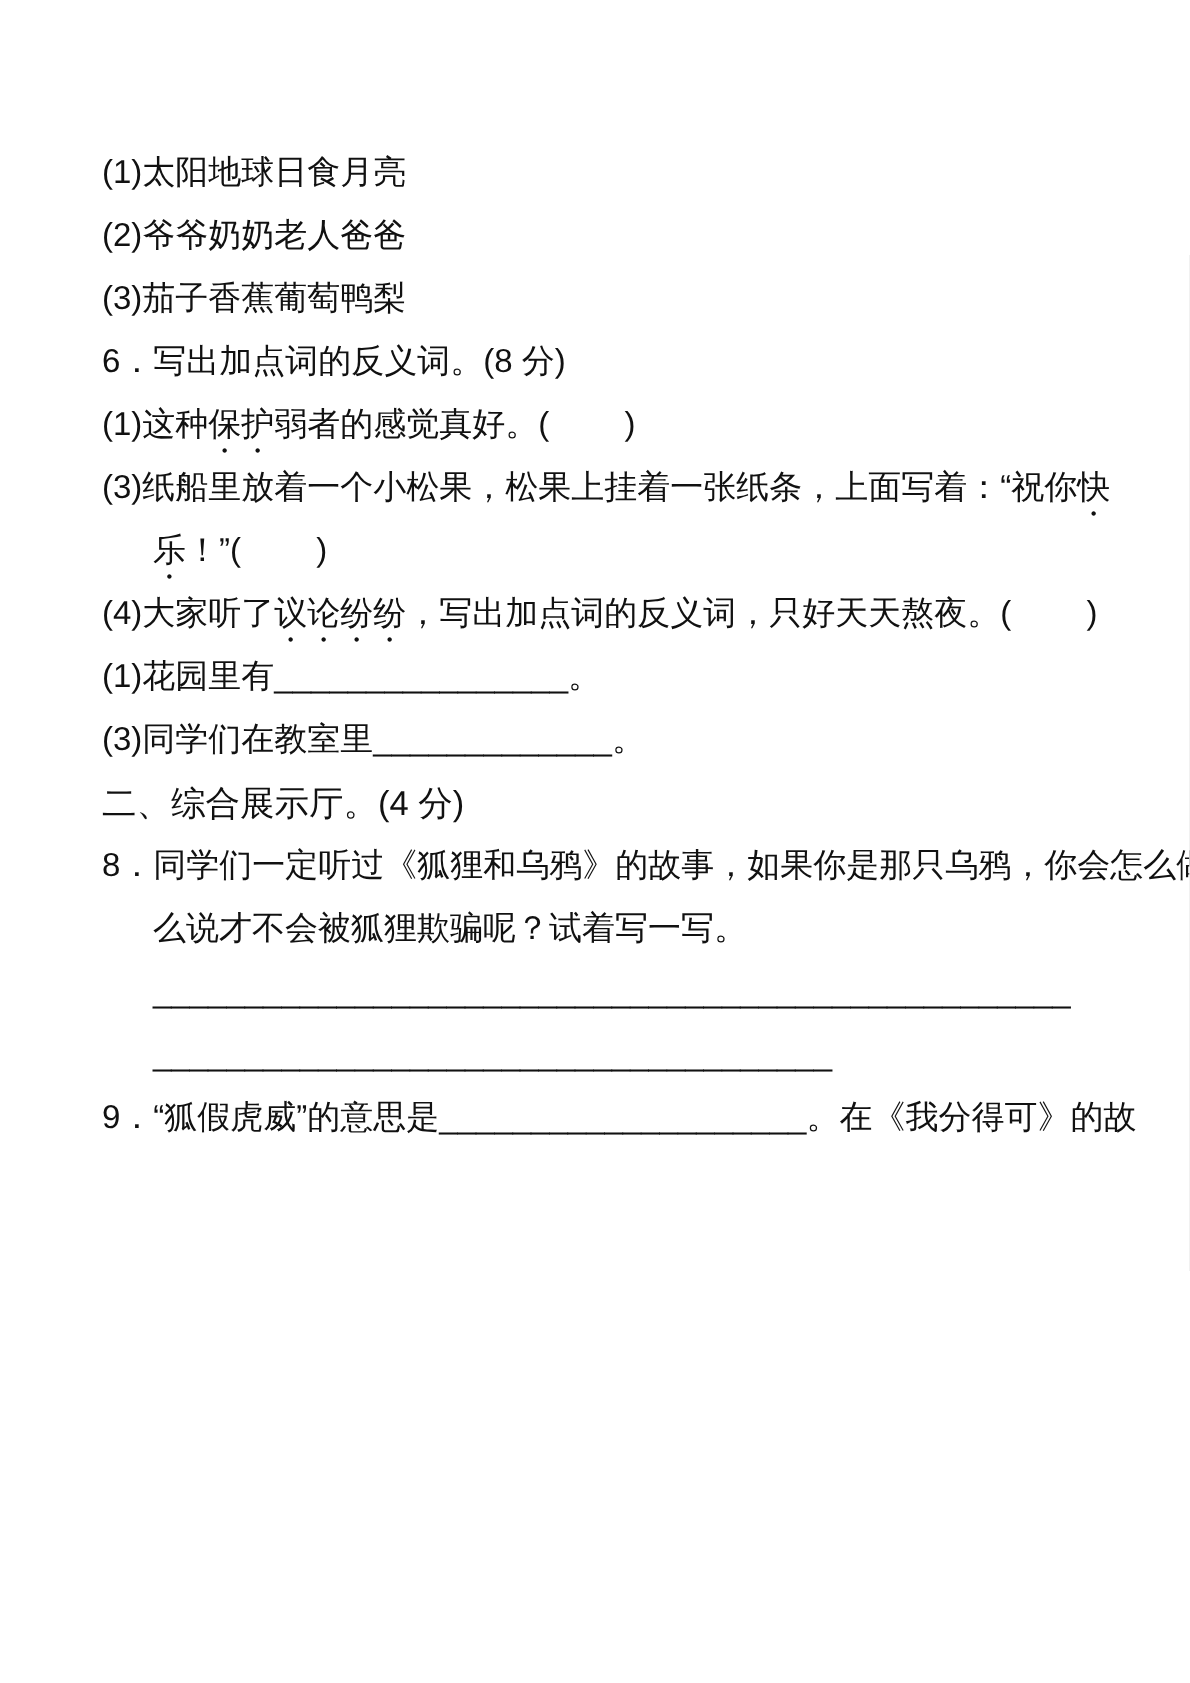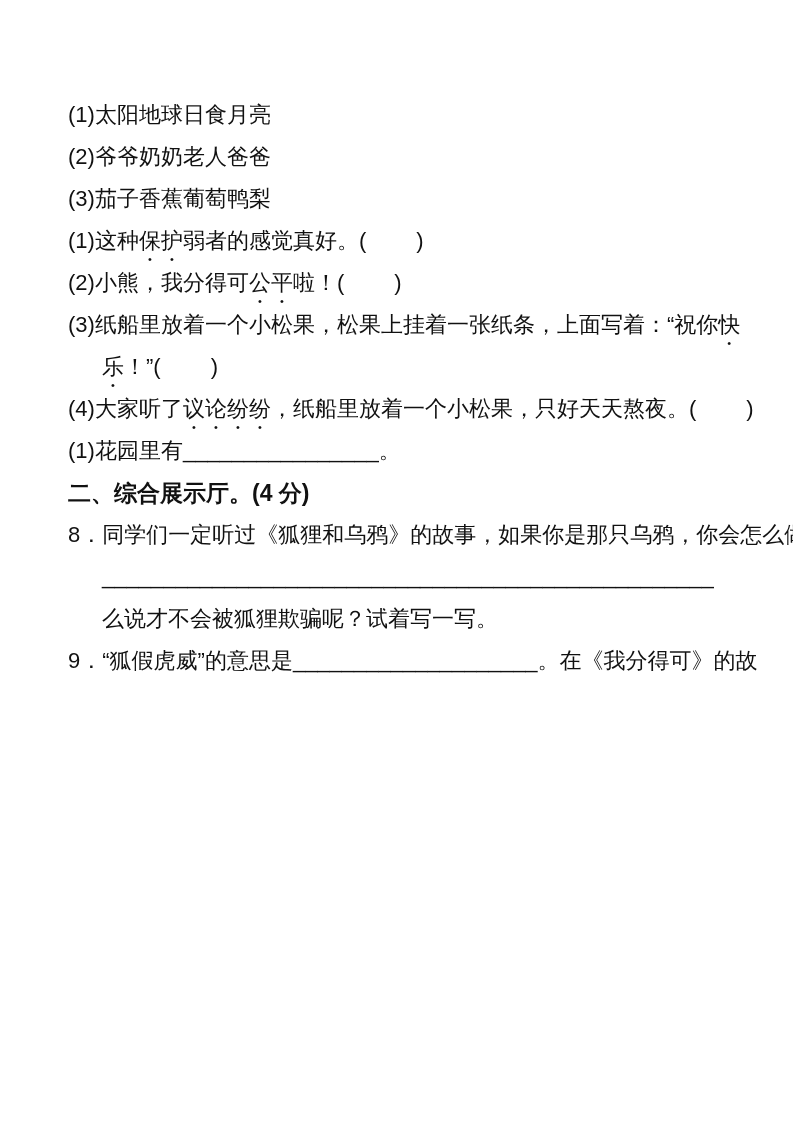--- a/index.html
+++ b/index.html
@@ -15,21 +15,21 @@
     font-family: "Liberation Sans", sans-serif;
     font-size: 22px;
     overflow: hidden;
   }
   .line {
     height: 42px;
     line-height: 42px;
     white-space: nowrap;
   }
   .line span { display: inline; }
-  .bold { font-weight: 700; font-size: 23px; }
+  .bold { font-weight: 400; font-size: 23px; }
   .indent { padding-left: 34px; }
   
   .q5num { display: inline-block; width: 28px; }
   .q5w   { display: inline-block; width: 76px; }
   
   .emph {
     -webkit-text-emphasis: filled dot #111;
     -webkit-text-emphasis-position: under right;
     text-emphasis: filled dot #111;
     text-emphasis-position: under right;
@@ -44,44 +44,46 @@
   <div class="line">
     <span class="q5num">(1)</span><span class="q5w">太阳</span><span class="q5w">地球</span><span class="q5w">日食</span><span class="q5w">月亮</span>
   </div>
   <div class="line">
     <span class="q5num">(2)</span><span class="q5w">爷爷</span><span class="q5w">奶奶</span><span class="q5w">老人</span><span class="q5w">爸爸</span>
   </div>
   <div class="line">
     <span class="q5num">(3)</span><span class="q5w">茄子</span><span class="q5w">香蕉</span><span class="q5w">葡萄</span><span class="q5w">鸭梨</span>
   </div>
 
+  <div class="line">6．写出加点词的反义词。(8 分)</div>
   <div class="line">
     <span>(1)这种</span><span class="emph">保护</span><span>弱者的感觉真好。(　　 )</span>
-  </div>
-  <div class="line">
-    <span>(2)小熊，我分得可</span><span class="emph">公平</span><span>啦！(　　 )</span>
   </div>
   <div class="line">
     <span>(3)纸船里放着一个小松果，松果上挂着一张纸条，上面写着：“祝你</span><span class="emph">快</span>
   </div>
   <div class="line indent">
     <span class="emph">乐</span><span>！”(　　 )</span>
   </div>
   <div class="line">
-    <span>(4)大家听了</span><span class="emph">议论纷纷</span><span>，纸船里放着一个小松果，只好天天熬夜。(　　 )</span>
+    <span>(4)大家听了</span><span class="emph">议论纷纷</span><span>，写出加点词的反义词，只好天天熬夜。(　　 )</span>
   </div>
 
   <div class="line">
     <span>(1)花园里有</span><span class="blank">________________</span><span>。</span>
   </div>
+  <div class="line">
+    <span>(3)同学们在教室里</span><span class="blank">_____________</span><span>。</span>
+  </div>
 
   <div class="line bold">二、综合展示厅。(4 分)</div>
 
   <div class="line">8．同学们一定听过《狐狸和乌鸦》的故事，如果你是那只乌鸦，你会怎么做怎</div>
+  <div class="line indent">么说才不会被狐狸欺骗呢？试着写一写。</div>
   <div class="line indent">__________________________________________________</div>
-  <div class="line indent">么说才不会被狐狸欺骗呢？试着写一写。</div>
+  <div class="line indent">_____________________________________</div>
 
 
   <div class="line">
     <span>9．“狐假虎威”的意思是</span><span class="blank">____________________</span><span>。在《我分得可》的故</span>
   </div>
 
 </div>
 
 </body></html>

